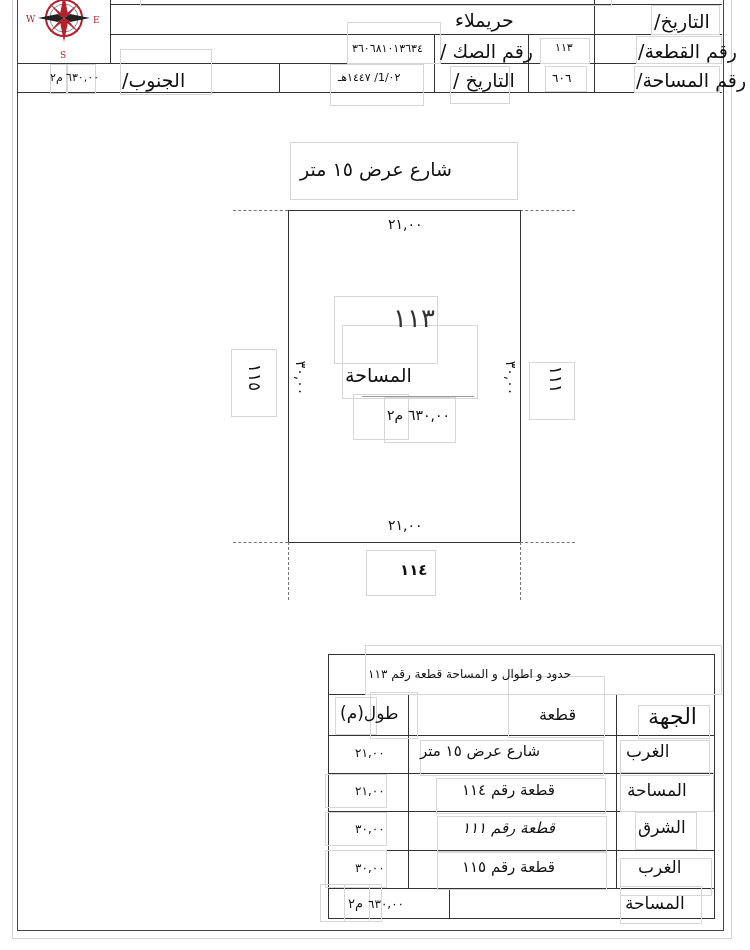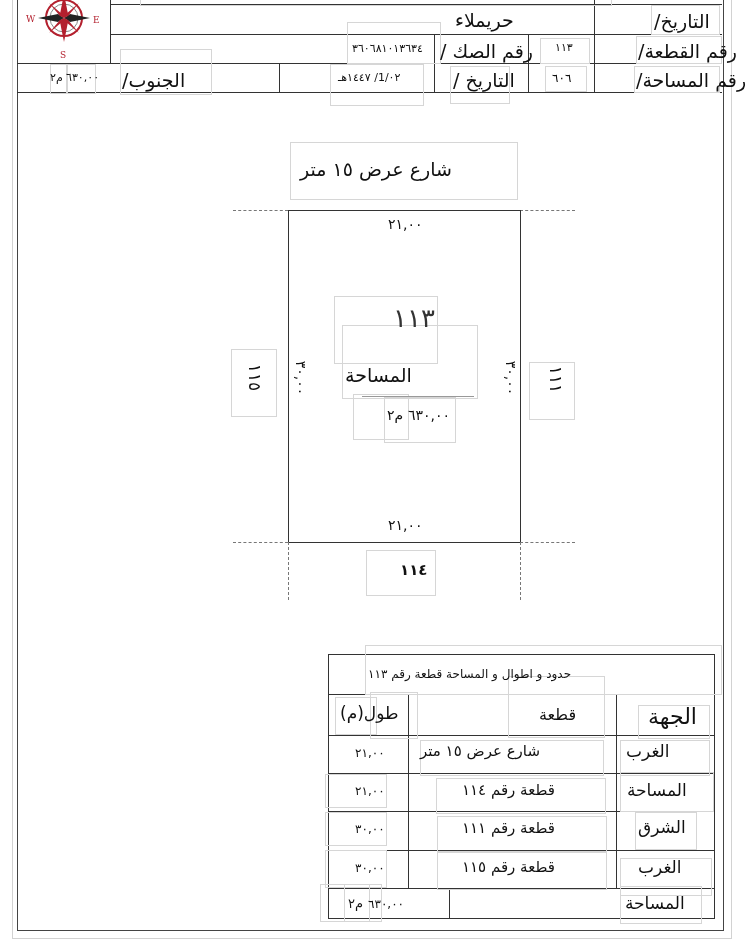--- a/index.html
+++ b/index.html
@@ -163,21 +163,21 @@
     <span class="t" style="left:420px; top:744px; font-size:15px;">شارع عرض ١٥ متر</span>
     <span class="t num" style="left:355px; top:747px; font-size:12px;">٢١,٠٠</span>
   </div>
   <div>
     <span class="t" style="left:627px; top:782px; font-size:17px;">المساحة</span>
     <span class="t" style="left:462px; top:783px; font-size:15px;">قطعة رقم ١١٤</span>
     <span class="t num" style="left:355px; top:785px; font-size:12px;">٢١,٠٠</span>
   </div>
   <div>
     <span class="t" style="left:638px; top:819px; font-size:17px;">الشرق</span>
-    <span class="t" style="left:462px; top:821px; font-size:15px;">قطعة رقم ١١١</span>
+    <span class="t" style="left:462px; top:821px; font-size:15px;font-style:italic;">قطعة رقم ١١١</span>
     <span class="t num" style="left:355px; top:823px; font-size:12px;">٣٠,٠٠</span>
   </div>
   <div>
     <span class="t" style="left:638px; top:859px; font-size:17px;">الغرب</span>
     <span class="t" style="left:462px; top:860px; font-size:15px;">قطعة رقم ١١٥</span>
     <span class="t num" style="left:355px; top:862px; font-size:12px;">٣٠,٠٠</span>
   </div>
   <div>
     <span class="t" style="left:625px; top:895px; font-size:17px;">المساحة</span>
     <span class="t num" style="left:368px; top:898px; font-size:12px;">٦٣٠,٠٠</span>

